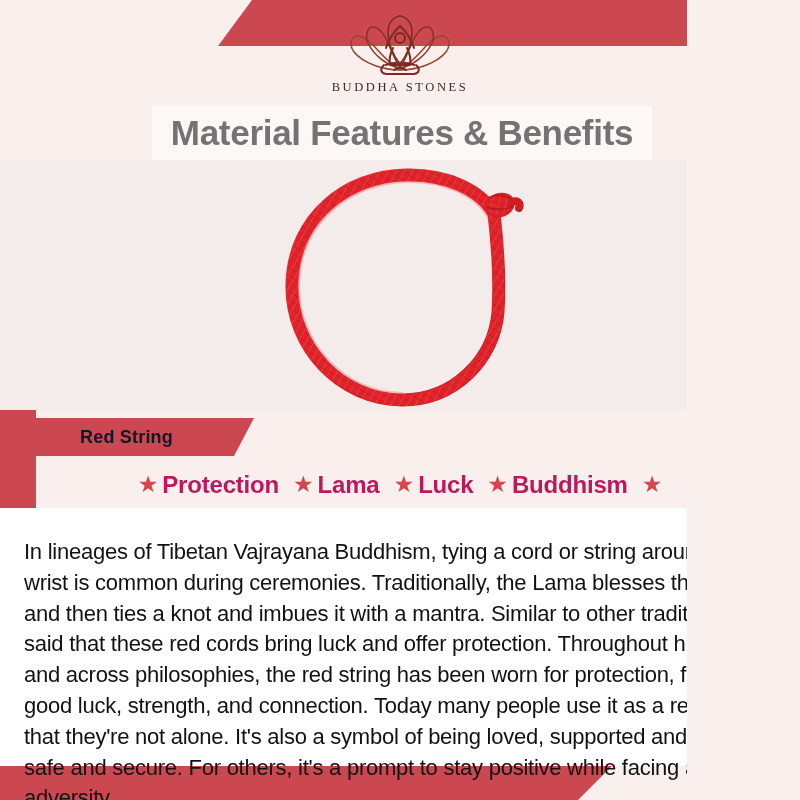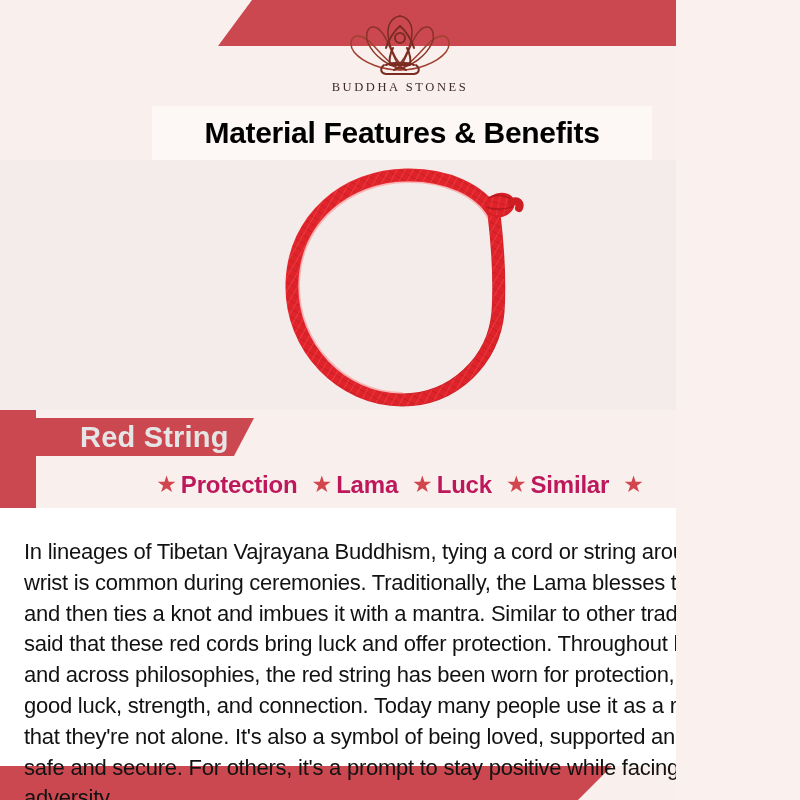--- a/index.html
+++ b/index.html
@@ -13,20 +13,21 @@
     font-family: "Liberation Sans", sans-serif;
     background: #faf0ee;
     overflow: hidden;
   }
   .page {
     position: relative;
     width: 676px;
     height: 800px;
     background: #f9efec;
     overflow: hidden;
+    padding-left: 11px;
   }
 
   
   .deco {
     position: absolute;
     background: #cc4850;
   }
   
   .deco-top-right {
     top: 0;
@@ -97,23 +98,23 @@
     top: 106px;
     left: 152px;
     width: 500px;
     height: 54px;
     background: #fdf7f5;
     display: flex;
     align-items: center;
     justify-content: center;
   }
   .title-text {
-    font-size: 30px;
+    font-size: 35px;
     font-weight: 700;
-    color: #000000;
+    color: #737373;
     letter-spacing: -0.3px;
     white-space: nowrap;
   }
 
   
   .hero {
     position: absolute;
     top: 160px;
     left: 0;
     width: 800px;
@@ -136,22 +137,22 @@
     top: 418px;
     left: 22px;
     width: 232px;
     height: 38px;
     background: #cc4850;
     clip-path: polygon(0 0, 100% 0, calc(100% - 20px) 100%, 0 100%);
     display: flex;
     align-items: center;
   }
   .ribbon-text {
-    color: #e5e5e5;
-    font-size: 29px;
+    color: #0f172a;
+    font-size: 18px;
     font-weight: 700;
     padding-left: 58px;
     letter-spacing: 0.2px;
     white-space: nowrap;
   }
 
   
   .benefits {
     position: absolute;
     top: 466px;
@@ -298,21 +299,21 @@
     <div class="benefit">
       <span class="benefit-star">★</span>
       <span class="benefit-label">Lama</span>
     </div>
     <div class="benefit">
       <span class="benefit-star">★</span>
       <span class="benefit-label">Luck</span>
     </div>
     <div class="benefit">
       <span class="benefit-star">★</span>
-      <span class="benefit-label">Similar</span>
+      <span class="benefit-label">Buddhism</span>
     </div>
     <div class="benefit">
       <span class="benefit-star">★</span>
     </div>
   </div>
 
   <div class="body-panel">
     <p class="body-copy">In lineages of Tibetan Vajrayana Buddhism, tying a cord or string around the wrist is common during ceremonies. Traditionally, the Lama blesses the string and then ties a knot and imbues it with a mantra. Similar to other traditions, it's said that these red cords bring luck and offer protection. Throughout history and across philosophies, the red string has been worn for protection, faith, good luck, strength, and connection. Today many people use it as a reminder that they're not alone. It's also a symbol of being loved, supported and, feeling safe and secure. For others, it's a prompt to stay positive while facing any adversity.</p>
   </div>
 

